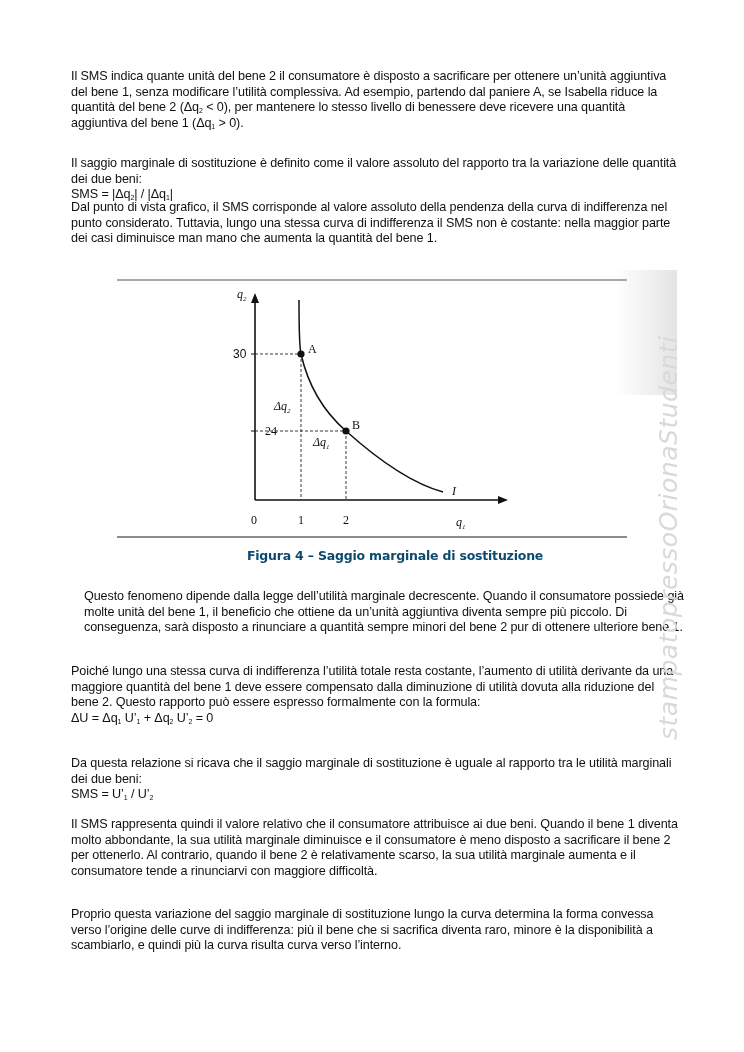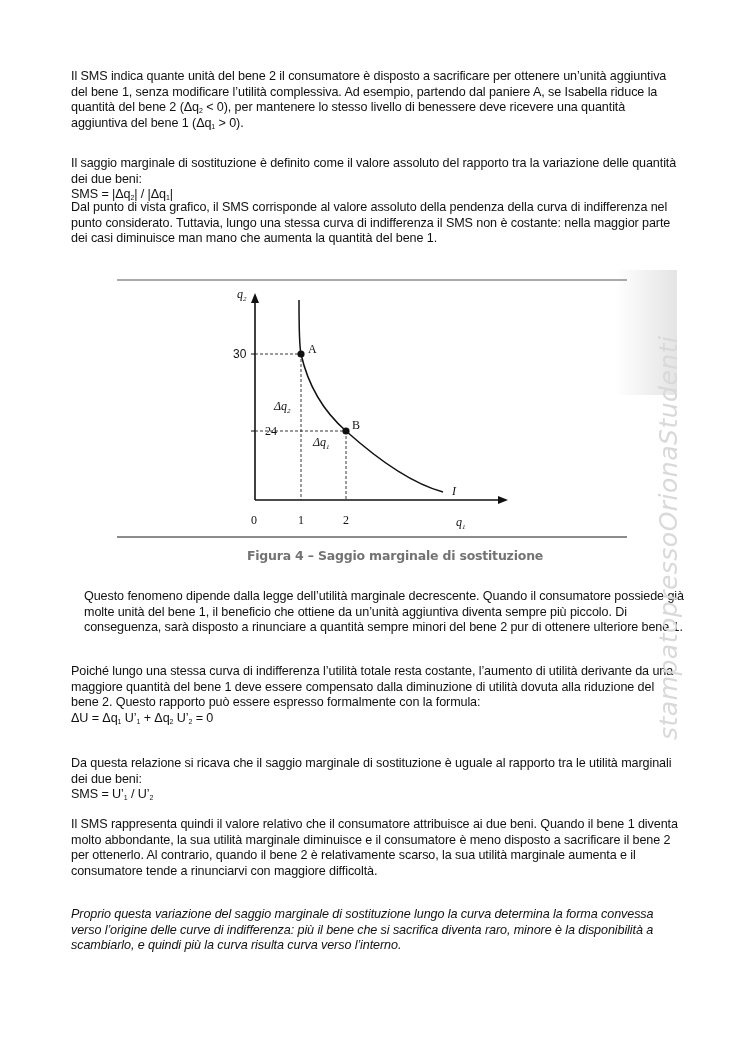--- a/index.html
+++ b/index.html
@@ -4,21 +4,21 @@
 <style>
   html, body { margin: 0; padding: 0; background: #ffffff; }
   body { width: 744px; height: 1052px; position: relative; overflow: hidden;
          font-family: "Liberation Sans", sans-serif; color: #111; }
   .para { position: absolute; left: 71px; width: 610px; font-size: 12.6px; line-height: 15.7px; margin: 0; letter-spacing: -0.1px; }
   .para sub { font-size: 7px; vertical-align: -2px; line-height: 0; }
   .formula { display: block; }
   .figure { position: absolute; left: 110px; top: 265px; width: 570px; height: 310px; }
   .figure svg { position: absolute; left: 0; top: 0; }
   .caption { position: absolute; left: 0; width: 570px; top: 283px; text-align: center;
-             font-family: "DejaVu Sans", sans-serif; font-weight: bold; font-size: 12.5px; color: #737373; letter-spacing: -0.2px; }
+             font-family: "DejaVu Sans", sans-serif; font-weight: bold; font-size: 12.5px; color: #0c4a6e; letter-spacing: -0.2px; }
   .shade { position: absolute; left: 505px; top: 5px; width: 62px; height: 125px;
            background: linear-gradient(to right, rgba(255,255,255,0), rgba(225,225,225,0.9)); }
   .watermark { position: absolute; left: 654px; top: 740px; transform-origin: left top; transform: rotate(-90deg);
                font-family: "DejaVu Sans", sans-serif; font-style: italic; font-size: 25px; color: #d9d9d9;
                white-space: nowrap; letter-spacing: 0.5px; }
 </style>
 </head>
 <body>
 
 <p class="para" style="top:69px;"><span>Il SMS indica quante unità del bene 2 il consumatore è disposto a sacrificare per ottenere un’unità aggiuntiva del bene 1, senza modificare l’utilità complessiva. Ad esempio, partendo dal paniere A, se Isabella riduce la quantità del bene 2 (Δq</span><sub>2</sub><span> &lt; 0), per mantenere lo stesso livello di benessere deve ricevere una quantità aggiuntiva del bene 1 (Δq</span><sub>1</sub><span> &gt; 0).</span></p>
@@ -69,15 +69,15 @@
 </div>
 
 <p class="para" style="top:589px;margin-left:13px;">Questo fenomeno dipende dalla legge dell’utilità marginale decrescente. Quando il consumatore possiede già molte unità del bene 1, il beneficio che ottiene da un’unità aggiuntiva diventa sempre più piccolo. Di conseguenza, sarà disposto a rinunciare a quantità sempre minori del bene 2 pur di ottenere ulteriore bene 1.</p>
 
 <p class="para" style="top:664px;"><span>Poiché lungo una stessa curva di indifferenza l’utilità totale resta costante, l’aumento di utilità derivante da una maggiore quantità del bene 1 deve essere compensato dalla diminuzione di utilità dovuta alla riduzione del bene 2. Questo rapporto può essere espresso formalmente con la formula:</span><span class="formula"><span>ΔU = Δq</span><sub>1</sub><span> U’</span><sub>1</sub><span> + Δq</span><sub>2</sub><span> U’</span><sub>2</sub><span> = 0</span></span></p>
 
 <p class="para" style="top:756px;"><span>Da questa relazione si ricava che il saggio marginale di sostituzione è uguale al rapporto tra le utilità marginali dei due beni:</span><span class="formula"><span>SMS = U’</span><sub>1</sub><span> / U’</span><sub>2</sub></span></p>
 
 <p class="para" style="top:817px;">Il SMS rappresenta quindi il valore relativo che il consumatore attribuisce ai due beni. Quando il bene 1 diventa molto abbondante, la sua utilità marginale diminuisce e il consumatore è meno disposto a sacrificare il bene 2 per ottenerlo. Al contrario, quando il bene 2 è relativamente scarso, la sua utilità marginale aumenta e il consumatore tende a rinunciarvi con maggiore difficoltà.</p>
 
-<p class="para" style="top:907px;font-style:italic;">Proprio questa variazione del saggio marginale di sostituzione lungo la curva determina la forma convessa verso l’origine delle curve di indifferenza: più il bene che si sacrifica diventa raro, minore è la disponibilità a scambiarlo, e quindi più la curva risulta curva verso l’interno.</p>
+<p class="para" style="top:907px;">Proprio questa variazione del saggio marginale di sostituzione lungo la curva determina la forma convessa verso l’origine delle curve di indifferenza: più il bene che si sacrifica diventa raro, minore è la disponibilità a scambiarlo, e quindi più la curva risulta curva verso l’interno.</p>
 
 <div class="watermark">stampatopressoOrionaStudenti</div>
 
 </body></html>

